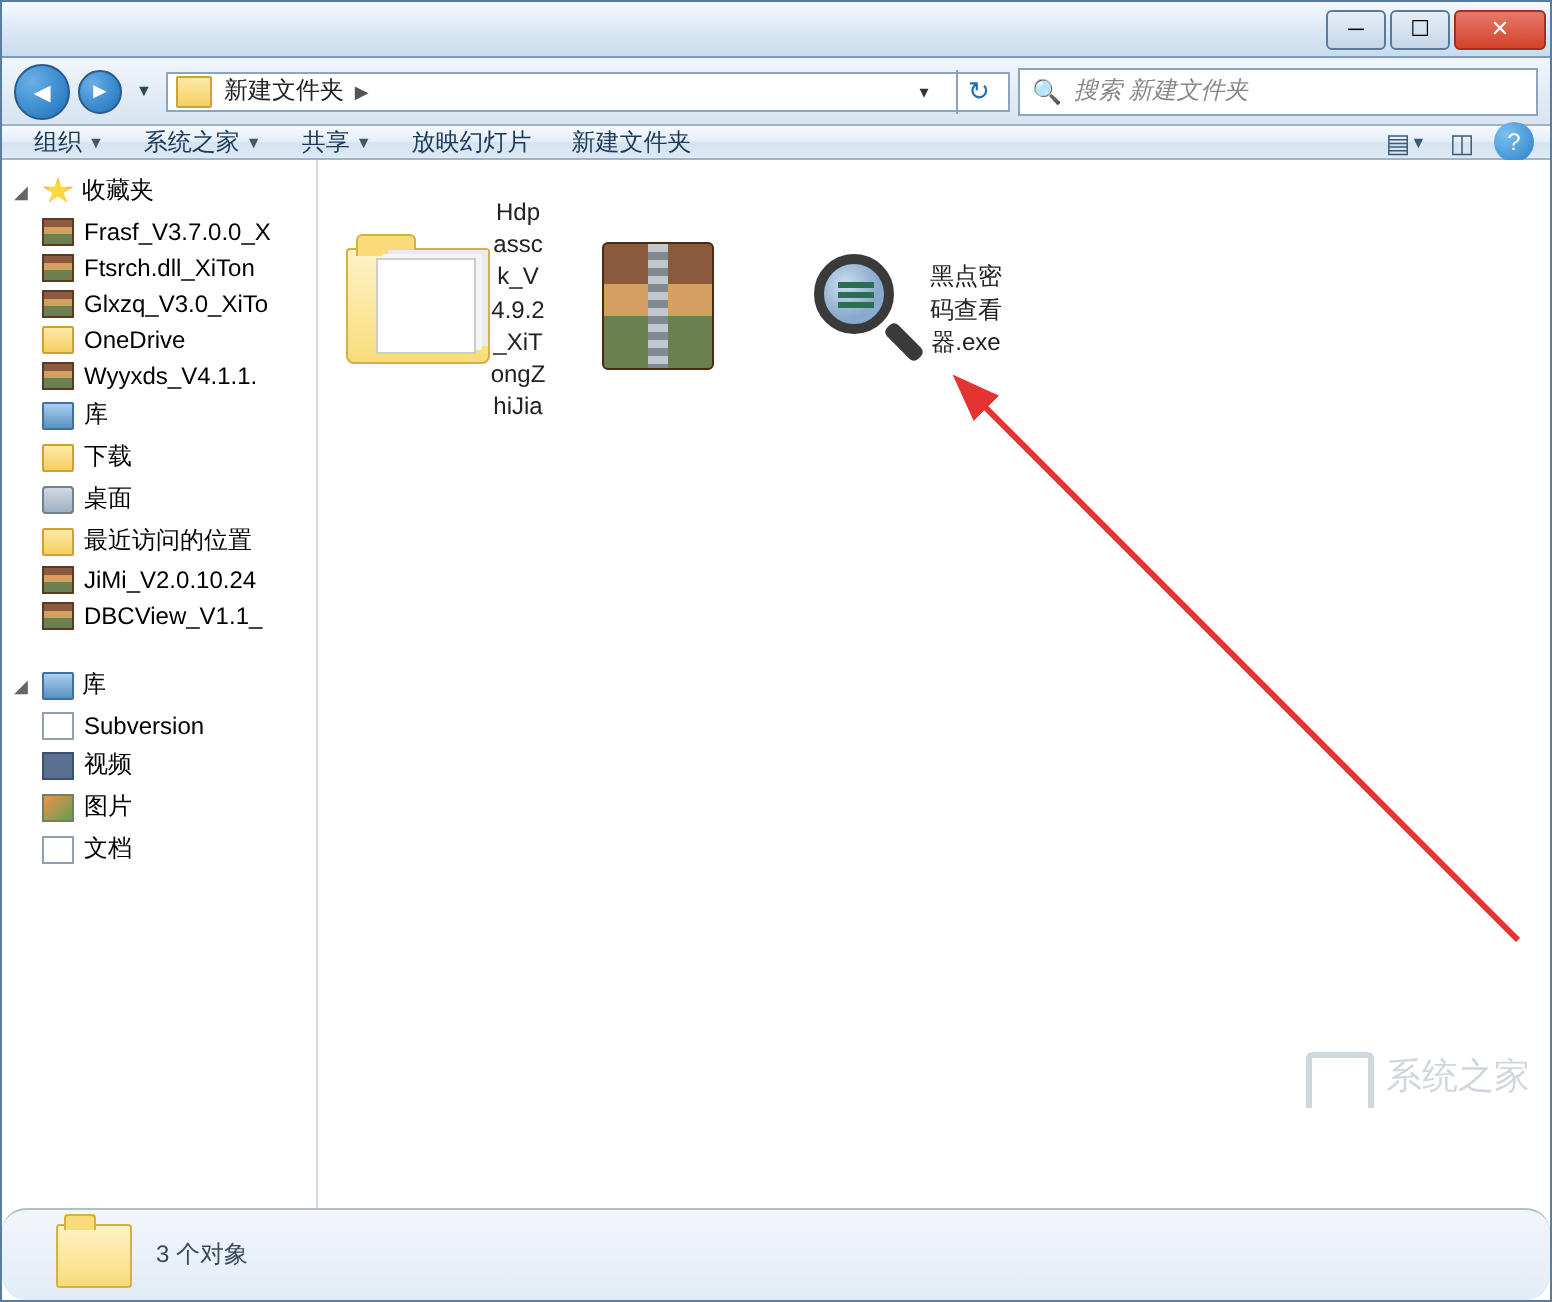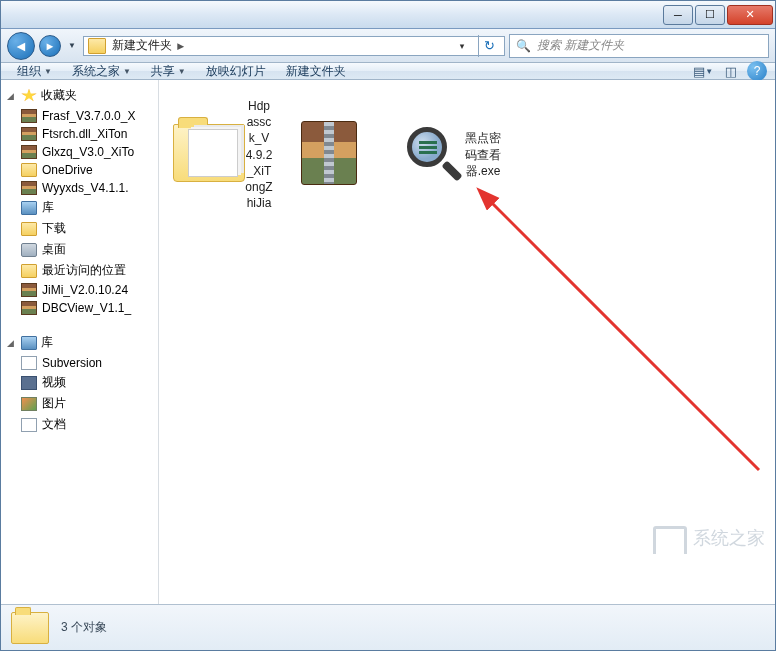--- a/index.html
+++ b/index.html
@@ -59,21 +59,21 @@
 .big-rar { width: 56px; height: 64px; background: linear-gradient(to bottom, #8b5a3c 0%, #8b5a3c 32%, #d4a060 32%, #d4a060 58%, #6a8050 58%); border: 1px solid #4a2a10; border-radius: 3px; position: relative; }
 .big-rar::after { content: ""; position: absolute; left: 50%; top: 0; bottom: 0; width: 10px; transform: translateX(-50%); background: repeating-linear-gradient(to bottom, #c0c8d0 0 4px, #808890 4px 8px); }
 .big-exe { width: 56px; height: 56px; position: relative; }
 .big-exe .lens { position: absolute; width: 40px; height: 40px; border: 5px solid #3a3a3a; border-radius: 50%; left: 2px; top: 2px; background: radial-gradient(circle at 35% 35%, #cde 0%, #8ac 60%); }
 .big-exe .handle { position: absolute; width: 22px; height: 8px; background: #3a3a3a; transform: rotate(45deg); right: -2px; bottom: 6px; border-radius: 3px; }
 .big-exe .bars { position: absolute; left: 14px; top: 16px; width: 18px; height: 14px; background: repeating-linear-gradient(to bottom, #2a7050 0 3px, transparent 3px 5px); }
 .file-label { font-size: 12px; color: #222; text-align: center; line-height: 1.35; word-break: break-all; max-width: 100%; }
 
 .arrow-annotation { position: absolute; pointer-events: none; }
 
-.statusbar { height: 46px; background: linear-gradient(to bottom, #f2f6fb, #e2ecf5); border-top: 1px solid #b0c0d0; display: flex; align-items: center; padding: 0 10px; gap: 12px; }
+.statusbar { height: 46px; background: linear-gradient(to bottom, #f2f6fb, #e2ecf5); border-top: 1px solid #b0c0d0; display: flex; align-items: center; padding: 0 27px; gap: 12px; border-radius: 12px; }
 .status-icon { width: 38px; height: 32px; background: linear-gradient(to bottom, #fef3c8, #f8dc7a); border: 1px solid #d8b040; border-radius: 2px; position: relative; }
 .status-icon::before { content: ""; position: absolute; top: -6px; left: 3px; width: 14px; height: 7px; background: #f8dc7a; border: 1px solid #d8b040; border-bottom: none; border-radius: 2px 2px 0 0; }
 .status-text { font-size: 12px; color: #3a4a5a; }
 
 .watermark { position: absolute; right: 10px; bottom: 50px; color: rgba(120,140,160,.35); font-size: 18px; display: flex; align-items: flex-start; gap: 6px; pointer-events: none; }
 .watermark .logo { width: 34px; height: 28px; border: 3px solid rgba(120,140,160,.35); border-bottom: none; border-radius: 3px 3px 0 0; position: relative; }
 </style>
 </head>
 <body>
 

